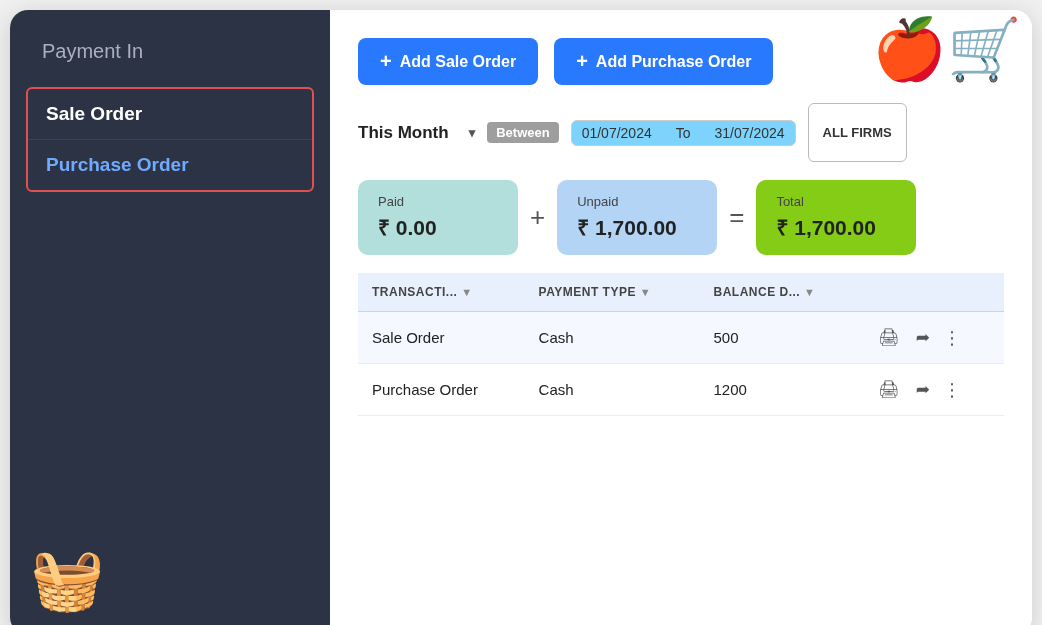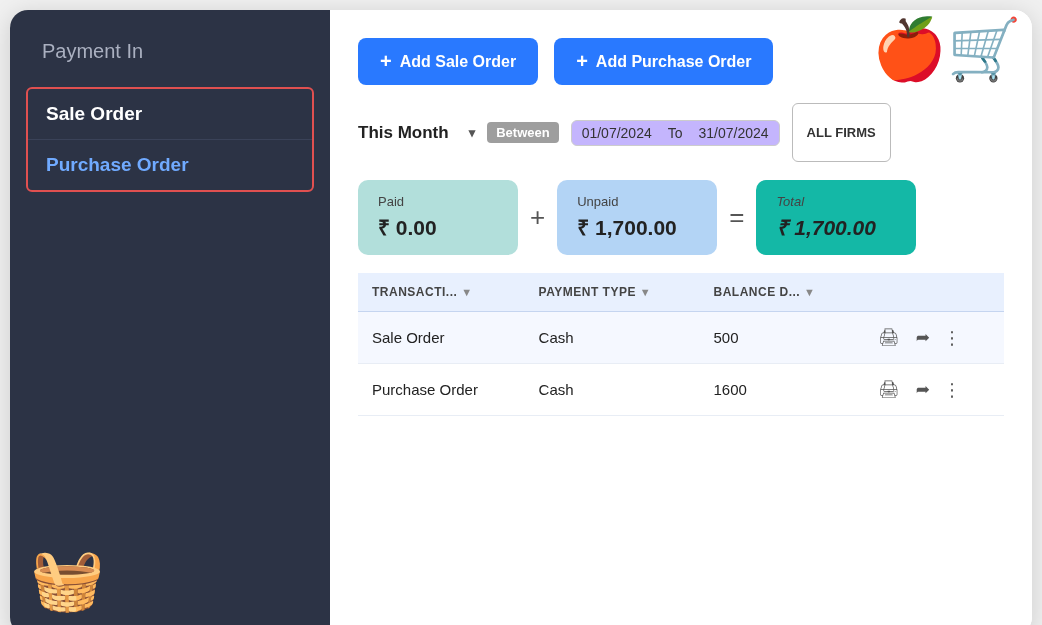--- a/index.html
+++ b/index.html
@@ -145,27 +145,27 @@
       background: #9e9e9e;
       color: white;
       border-radius: 4px;
       padding: 3px 9px;
       font-size: 13px;
       font-weight: 600;
     }
     .date-range {
       display: flex;
       align-items: center;
-      gap: 16px;
+      gap: 24px;
       font-size: 14px;
       color: #333;
       border: 1px solid #ccc;
       border-radius: 6px;
       padding: 4px 10px;
-      background: #c4b5fd;
+      background: #7dd3fc;
     }
     .all-firms-btn {
       border: 1.5px solid #bbb;
       background: white;
       border-radius: 6px;
       padding: 21px 14px;
       font-size: 13px;
       font-weight: 600;
       cursor: pointer;
       color: #333;
@@ -181,22 +181,21 @@
       padding: 14px 20px;
       min-width: 160px;
     }
     .card-paid {
       background: #b2dfdb;
     }
     .card-unpaid {
       background: #b3d4f5;
     }
     .card-total {
-      background: #14b8a6;
-      font-style: italic;
+      background: #84cc16;
     }
     .card-label {
       font-size: 13px;
       color: #444;
       margin-bottom: 4px;
     }
     .card-amount {
       font-size: 21px;
       font-weight: 700;
       color: #222;
@@ -356,21 +355,21 @@
         <div class="row-actions">
           <span class="action-icon" title="Print">🖨</span>
           <span class="action-icon" title="Share">➦</span>
           <span class="more-icon">⋮</span>
         </div>
       </td>
     </tr>
               <tr>
       <td>Purchase Order</td>
       <td>Cash</td>
-      <td>1600</td>
+      <td>1200</td>
       <td>
         <div class="row-actions">
           <span class="action-icon" title="Print">🖨</span>
           <span class="action-icon" title="Share">➦</span>
           <span class="more-icon">⋮</span>
         </div>
       </td>
     </tr>
             </tbody>
         </table>

